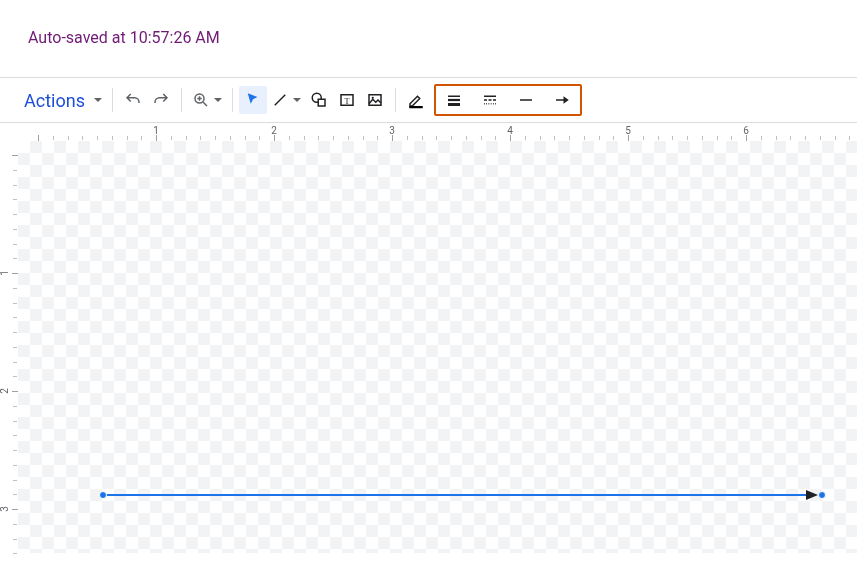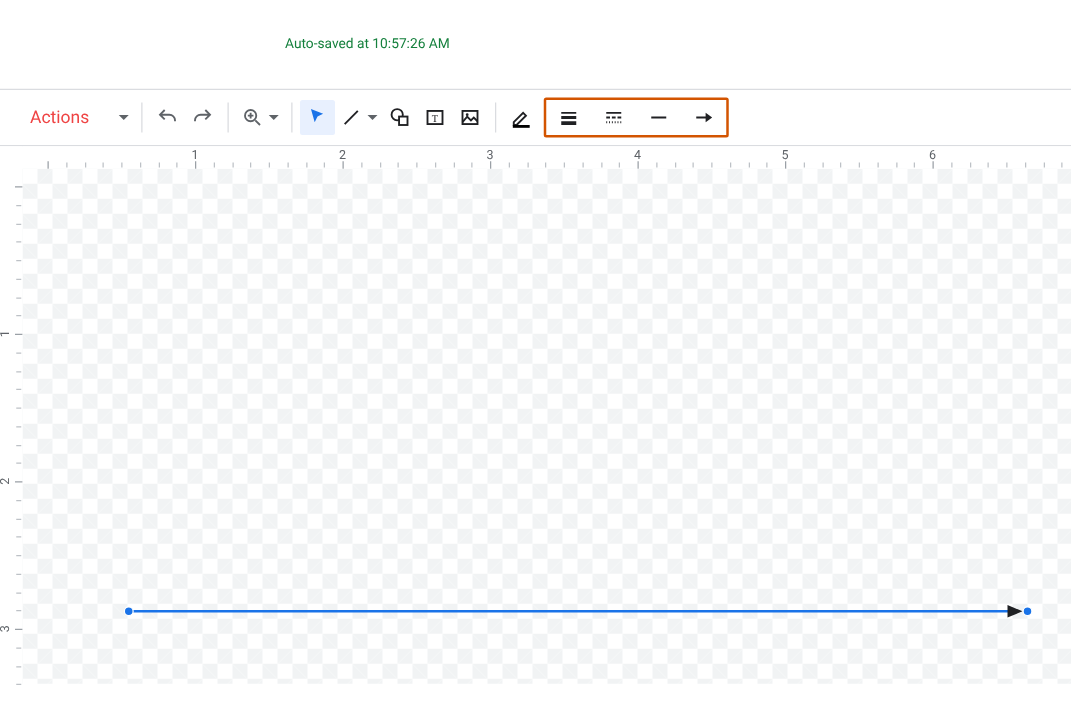--- a/index.html
+++ b/index.html
@@ -1,25 +1,25 @@
 <!DOCTYPE html>
 <html><head>
 <meta charset="utf-8">
 <style>
   * { box-sizing: border-box; margin: 0; padding: 0; }
   body { font-family: 'Google Sans', Roboto, Arial, sans-serif; background: #fff; width: 857px; height: 572px; overflow: hidden; }
   .header { padding: 28px 28px 12px 28px; display: flex; align-items: center; }
   .title { font-size: 24px; font-weight: 400; color: #202124; letter-spacing: -0.2px; }
-  .autosave { font-size: 11px; color: #15803d; margin-left: 200px; }
+  .autosave { font-size: 16px; color: #701a75; }
   .hr { border: none; border-top: 1px solid #dadce0; margin-top: 18px; }
   .toolbar { display: flex; align-items: center; padding: 6px 20px; height: 44px; gap: 0; }
   .toolbar .btn { display: inline-flex; align-items: center; justify-content: center; height: 28px; min-width: 28px; border-radius: 2px; cursor: pointer; padding: 0 4px; color: #202124; }
   .toolbar .btn.selected { background: #e8f0fe; }
   .toolbar .sep { width: 1px; height: 24px; background: #dadce0; margin: 0 6px; }
-  .actions-label { font-size: 14px; color: #ef4444; margin-right: 20px; }
+  .actions-label { font-size: 18px; color: #1d4ed8; margin-right: 5px; }
   .caret { width: 0; height: 0; border-left: 4px solid transparent; border-right: 4px solid transparent; border-top: 4px solid #5f6368; display: inline-block; margin-left: 4px; }
   .toolbar svg { width: 18px; height: 18px; }
   .highlight-box { border: 2px solid #d35400; border-radius: 2px; display: inline-flex; align-items: center; padding: 0 2px; height: 32px; gap: 4px; margin-left: 4px; }
   .highlight-box .btn { margin: 0 2px; }
   .workspace { display: flex; border-top: 1px solid #dadce0; }
   .ruler-h { position: relative; height: 18px; background: #fff; flex: 1; font-size: 10px; color: #5f6368; }
   .ruler-h .tick { position: absolute; top: 0; width: 1px; background: #9aa0a6; }
   .ruler-h .tick.major { height: 6px; top: 12px; }
   .ruler-h .tick.minor { height: 4px; top: 13px; background: #bdc1c6; }
   .ruler-h .num { position: absolute; top: 2px; transform: translateX(-50%); }

